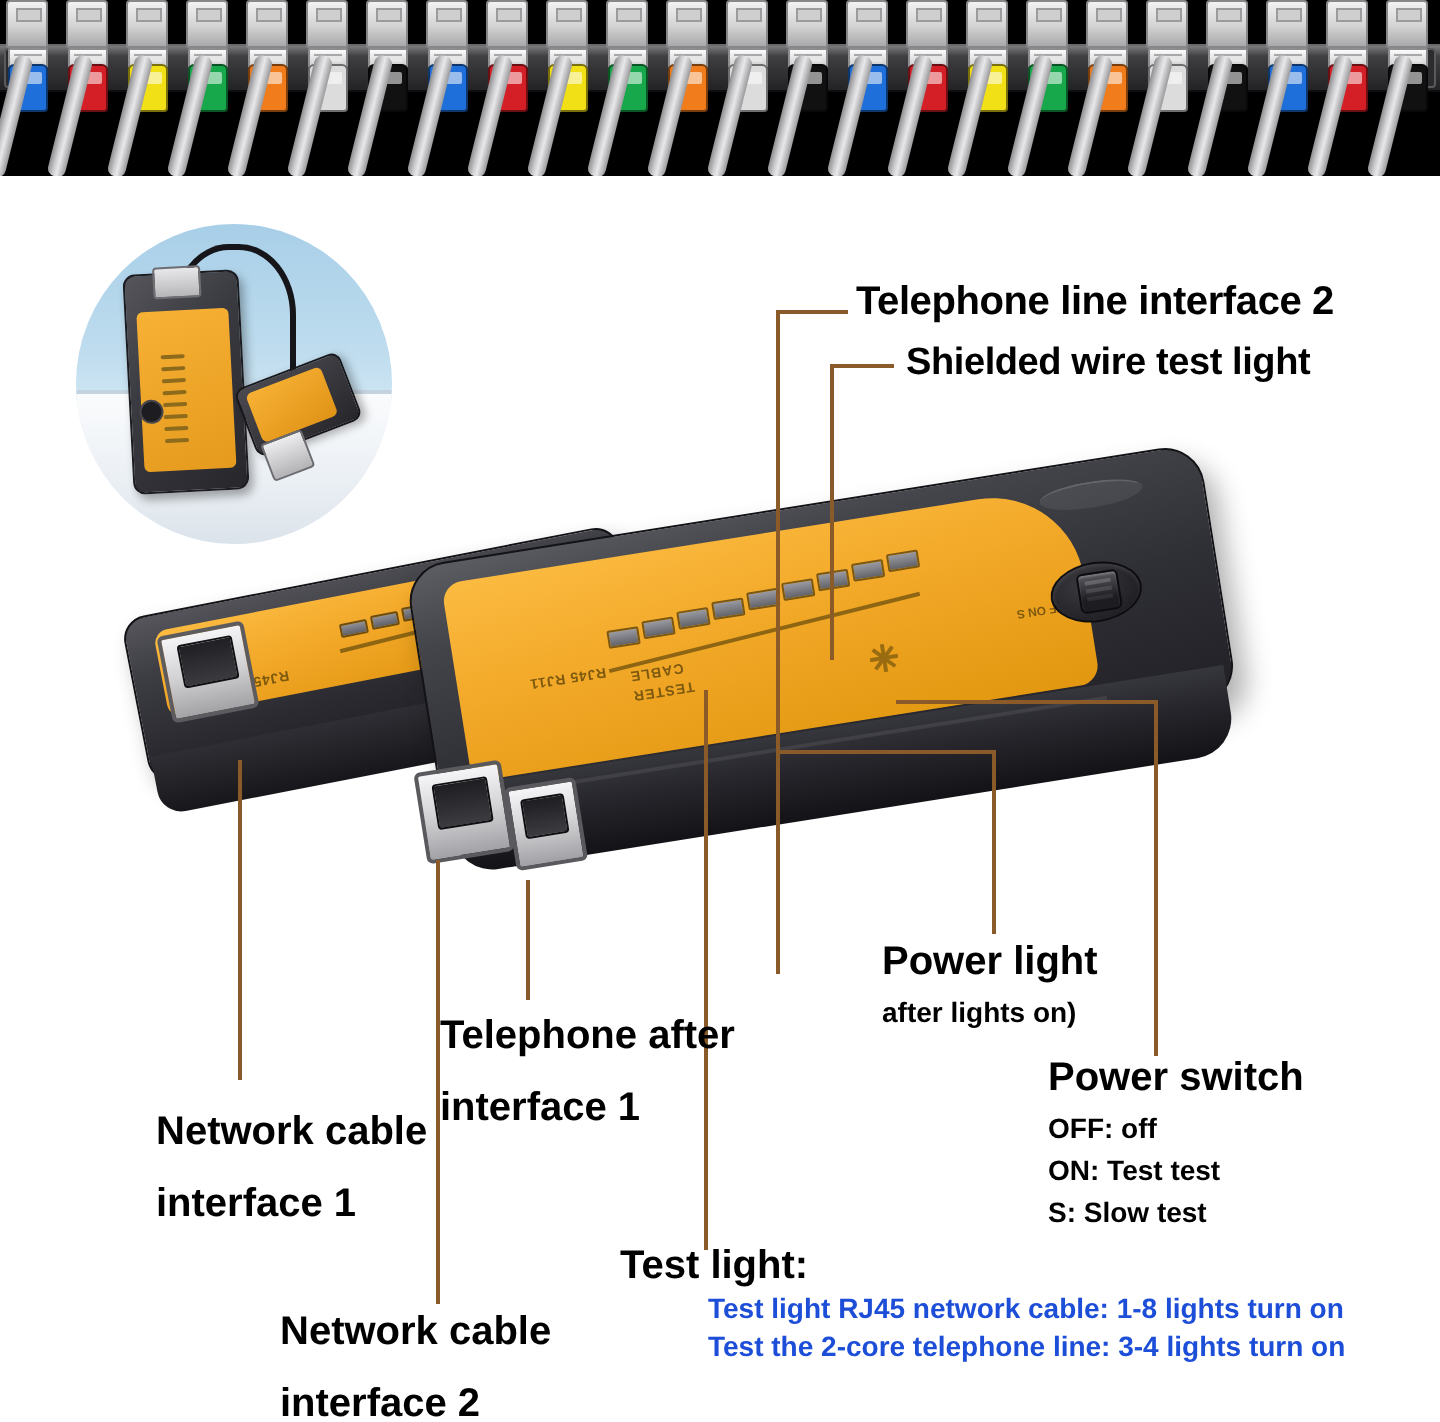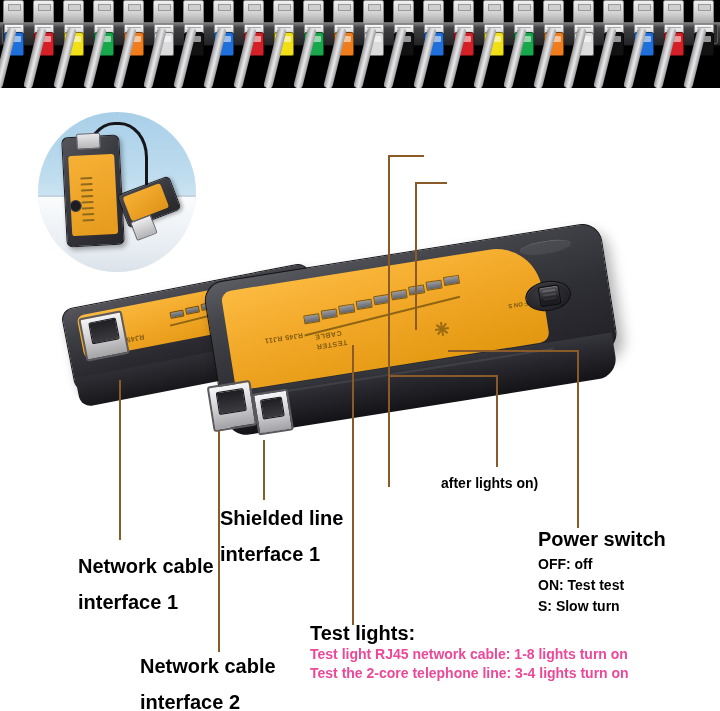--- a/index.html
+++ b/index.html
@@ -136,21 +136,21 @@
   
   .cap{position:absolute;color:#000;font-weight:bold;white-space:nowrap;}
   .cap.h1{font-size:20px;letter-spacing:-.2px;}
   .cap.h2{font-size:19px;letter-spacing:-.2px;}
   .blk{position:absolute;}
   .blk .ttl{font-size:20px;font-weight:bold;color:#000;white-space:nowrap;}
   .blk .ln{font-size:14px;font-weight:bold;color:#000;white-space:nowrap;margin-top:5px;}
   .two{position:absolute;color:#000;font-size:20px;font-weight:bold;line-height:36px;white-space:nowrap;}
   .testblk{position:absolute;}
   .testblk .ttl{font-size:20px;font-weight:bold;color:#000;}
-  .testblk .ln{font-size:14px;font-weight:bold;color:#ec4899;line-height:19px;white-space:nowrap;}
+  .testblk .ln{font-size:14px;font-weight:bold;color:#1d4ed8;line-height:19px;white-space:nowrap;margin-left:44px;}
 </style>
 </head>
 <body>
 
 <div id="stage">
 
   <div class="banner">
     <div class="panel-bar"></div>
     <div class="ear l"></div>
     <div class="ear r"></div>
@@ -444,47 +444,50 @@
   <div class="lead v" style="left:263px;top:440px;height:60px"></div>
 
   <div class="lead v" style="left:496px;top:375px;height:92px"></div>
   <div class="lead h" style="left:390px;top:375px;width:108px"></div>
 
   <div class="lead v" style="left:577px;top:350px;height:178px"></div>
   <div class="lead h" style="left:448px;top:350px;width:131px"></div>
 
   <div class="lead v" style="left:352px;top:345px;height:280px"></div>
 
-
+  <div class="cap h1" style="left:428px;top:140px">Telephone line interface 2</div>
+
+  <div class="cap h2" style="left:453px;top:171px">Shielded wire test light</div>
 
   <div class="two" style="left:78px;top:548px">
     <span>Network cable</span><br>
     <span>interface 1</span>
   </div>
 
   <div class="two" style="left:140px;top:648px">
     <span>Network cable</span><br>
     <span>interface 2</span>
   </div>
 
   <div class="two" style="left:220px;top:500px">
-    <span>Shielded line</span><br>
+    <span>Telephone after</span><br>
     <span>interface 1</span>
   </div>
 
   <div class="blk" style="left:441px;top:470px">
+    <div class="ttl">Power light</div>
     <div class="ln">after lights on)</div>
   </div>
 
-  <div class="blk" style="left:538px;top:528px">
+  <div class="blk" style="left:524px;top:528px">
     <div class="ttl">Power switch</div>
     <div class="ln">OFF: off</div>
     <div class="ln">ON: Test test</div>
-    <div class="ln">S: Slow turn</div>
+    <div class="ln">S: Slow test</div>
   </div>
 
   <div class="testblk" style="left:310px;top:622px">
-    <div class="ttl">Test lights:</div>
+    <div class="ttl">Test light:</div>
     <div class="ln">Test light RJ45 network cable: 1-8 lights turn on</div>
     <div class="ln">Test the 2-core telephone line: 3-4 lights turn on</div>
   </div>
 
 </div>
 
 </body></html>

